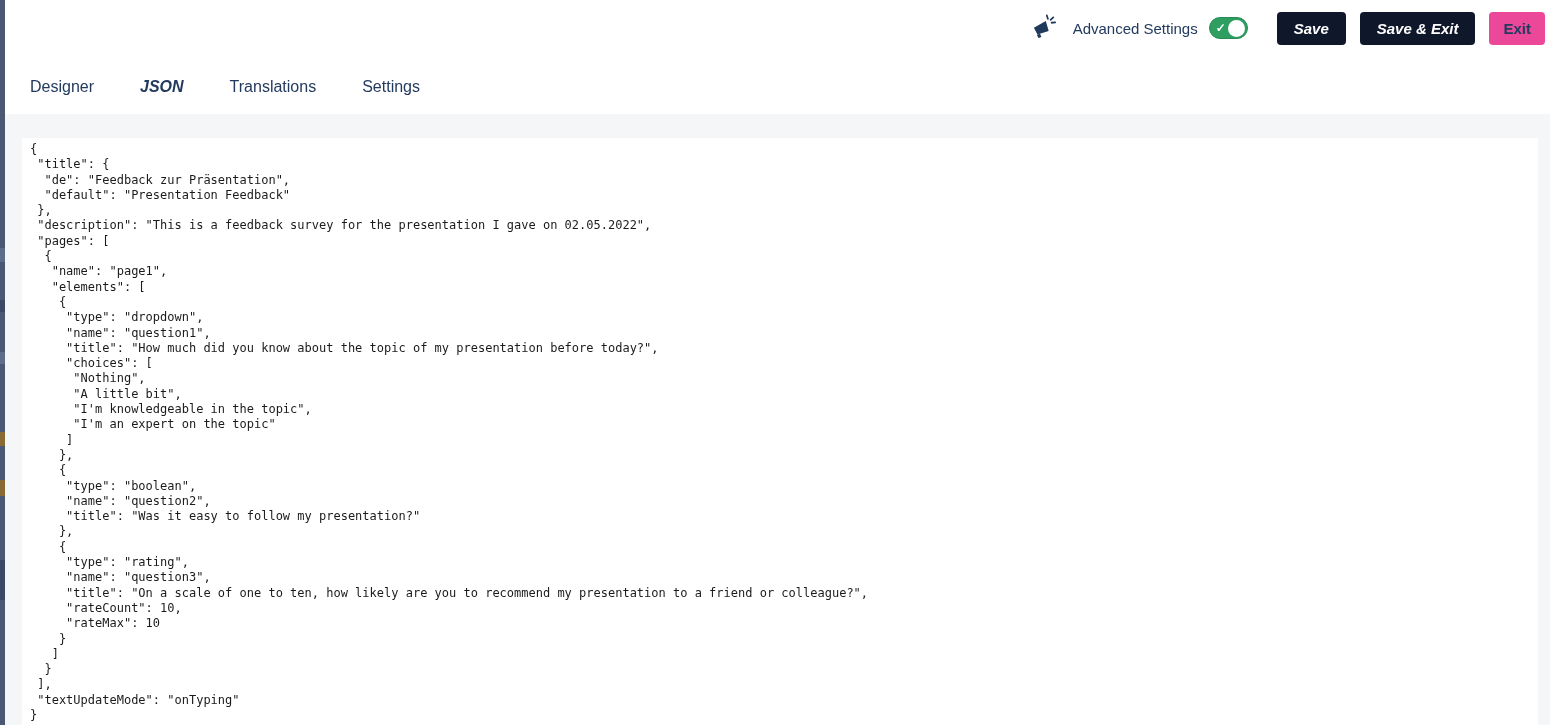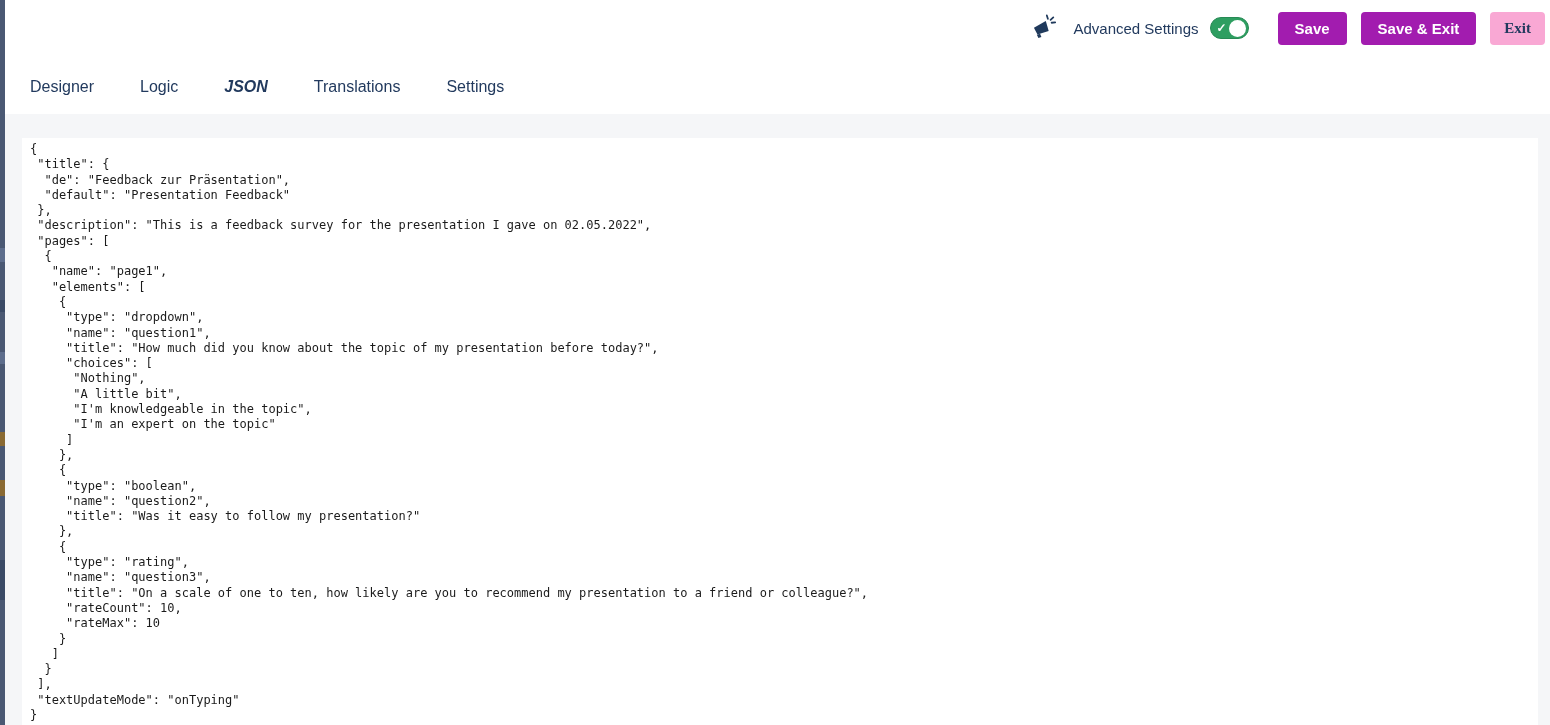--- a/index.html
+++ b/index.html
@@ -46,22 +46,22 @@
   .toggle .knob {
     position: absolute; right: 2px; top: 2px; width: 17px; height: 17px;
     border-radius: 50%; background: #ffffff;
   }
   .btn {
     height: 33px; border: none; border-radius: 4px;
     font-family: "Liberation Sans", sans-serif;
     font-size: 15px; font-weight: 700; cursor: pointer;
     padding: 0 17px; margin-left: 14px;
   }
-  .btn-primary { background: #a21caf; color: #ffffff; }
-  .btn-light { background: #f9a8d4; color: #223a5e; padding: 0 14px; font-family: Liberation Serif, serif; }
+  .btn-primary { background: #0f172a; color: #ffffff; font-style: italic; }
+  .btn-light { background: #ec4899; color: #223a5e; padding: 0 14px; }
 
   
   .tabbar {
     position: absolute; left: 5px; right: 0; top: 48px; height: 79px;
     background: #ffffff;
     border-bottom: 1px solid #d9dadd;
     display: flex; align-items: stretch; padding-left: 2px;
   }
   .tab {
     display: flex; align-items: center; padding: 0 23px;
@@ -127,23 +127,20 @@
   </span>
   <button class="btn btn-primary">Save</button>
   <button class="btn btn-primary">Save &amp; Exit</button>
   <button class="btn btn-light">Exit</button>
 </div>
 
 <div class="tabbar">
   <div class="tab">
     <span>Designer</span>
   </div>
-  <div class="tab">
-    <span>Logic</span>
-  </div>
   <div class="tab active">
     <span>JSON</span>
   </div>
   <div class="tab">
     <span>Translations</span>
   </div>
   <div class="tab">
     <span>Settings</span>
   </div>
 </div>

